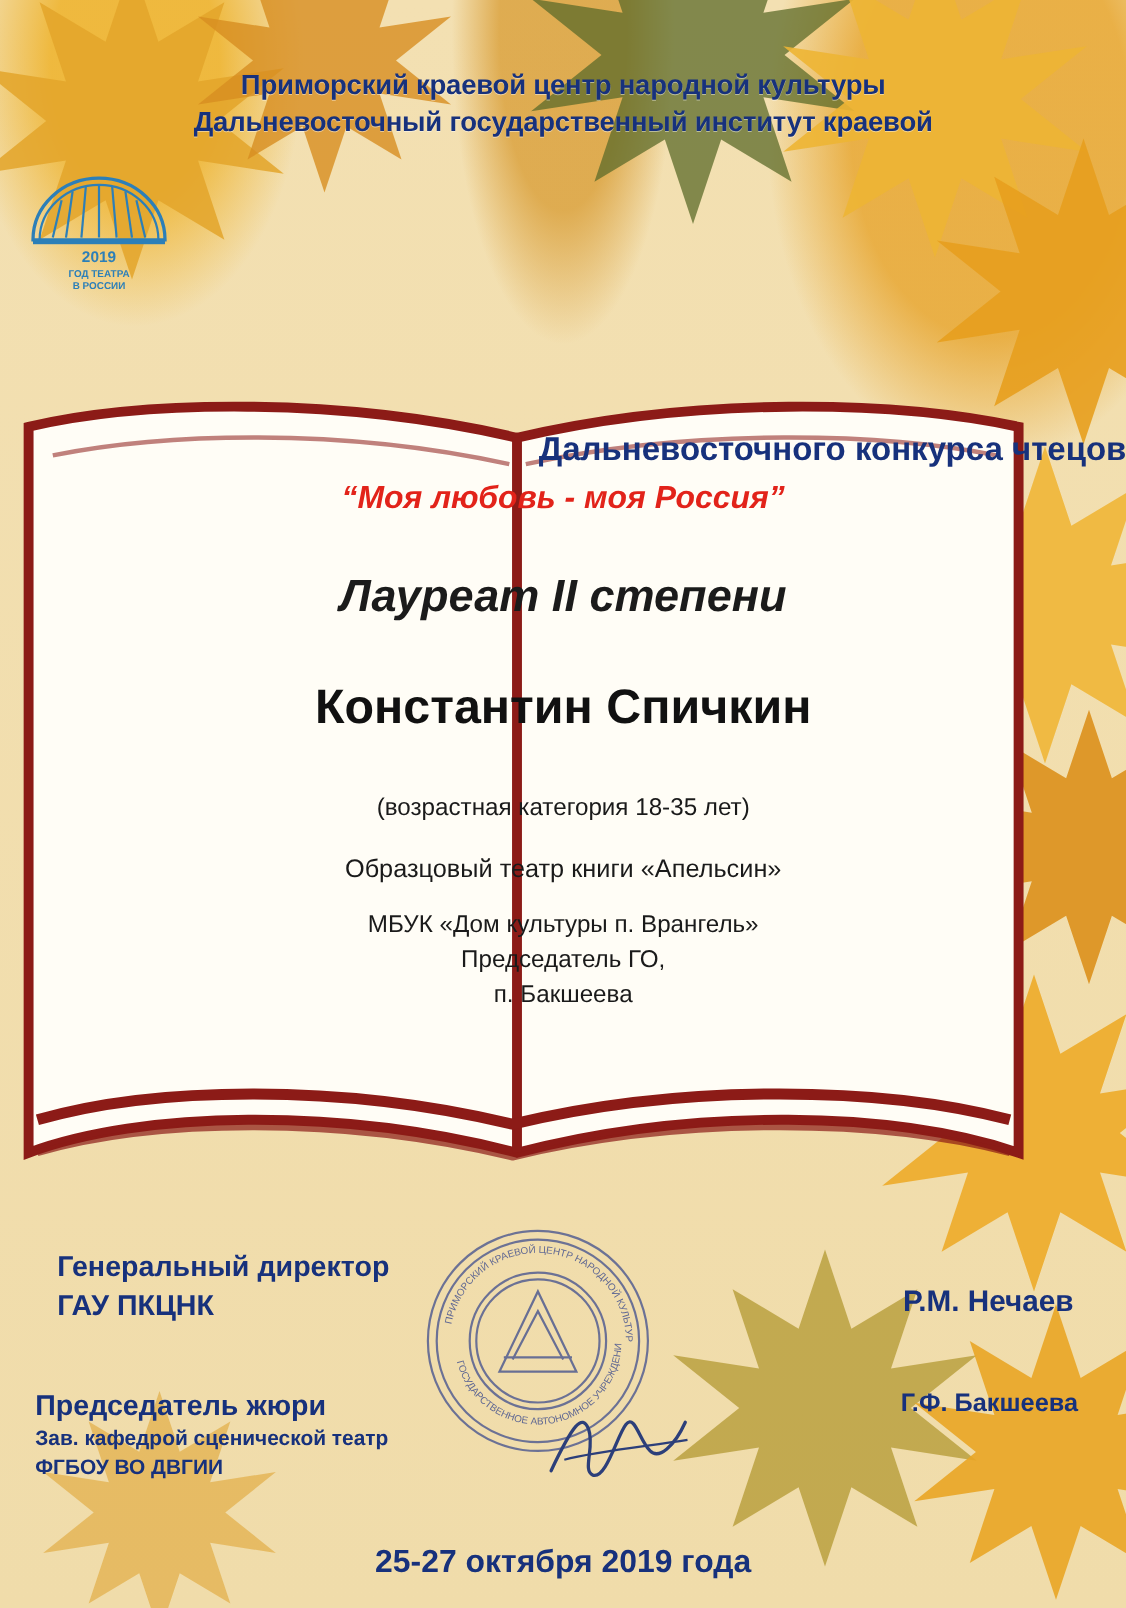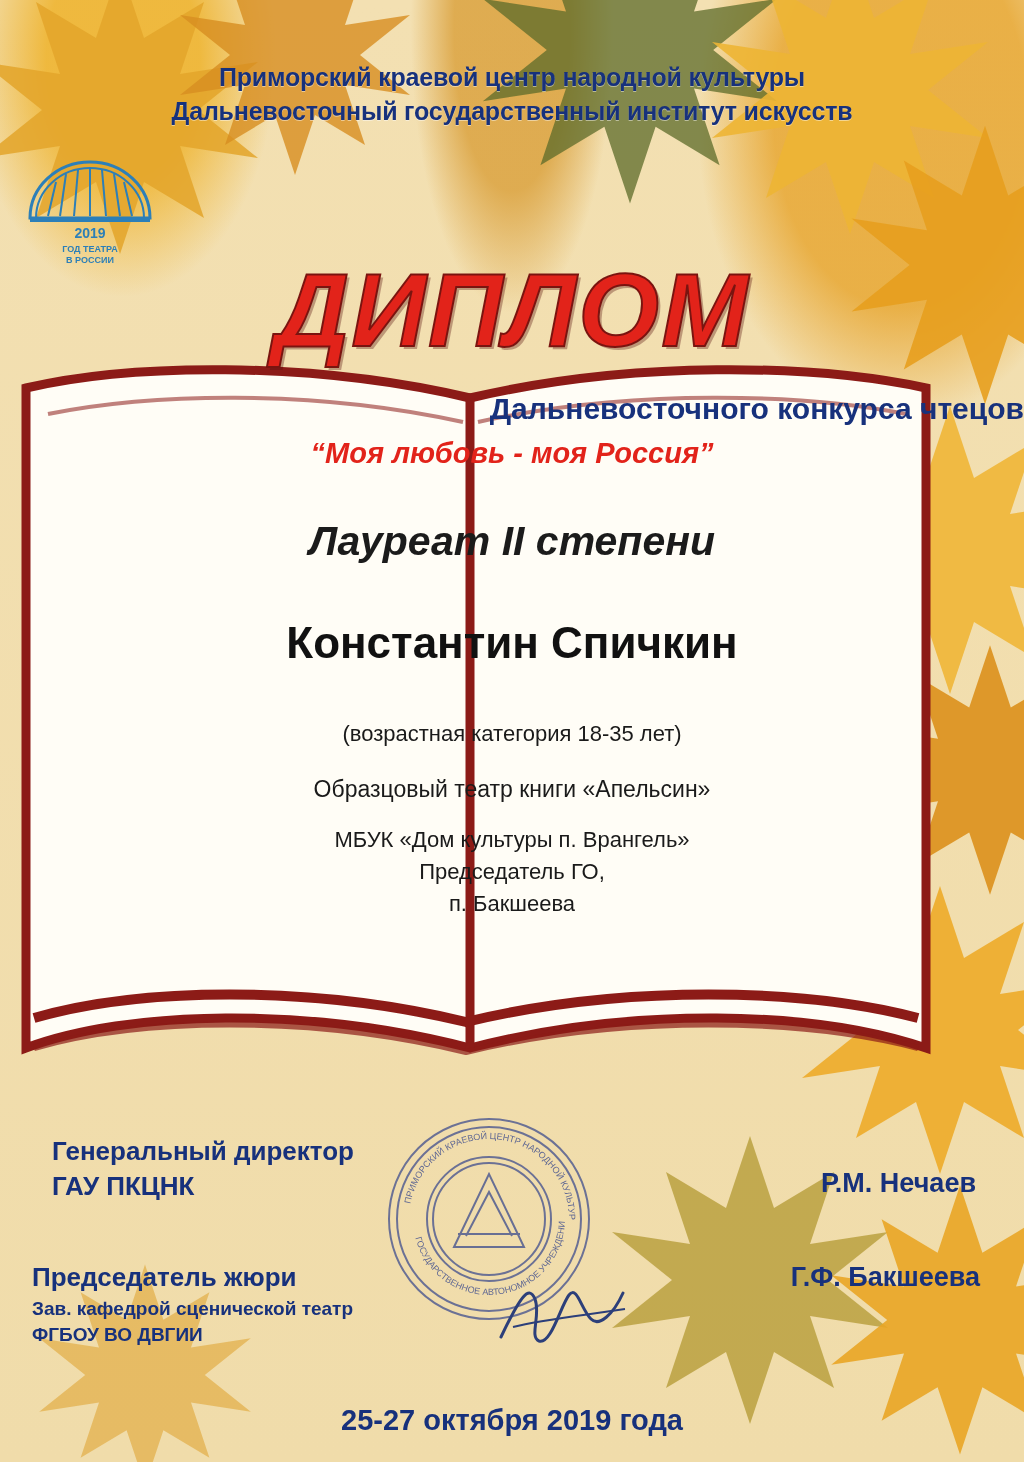--- a/index.html
+++ b/index.html
@@ -146,21 +146,21 @@
 
   .sig-block {
     position: absolute;
     color: #17317c;
     font-weight: bold;
   }
   .sig-left-1 { left: 32px; top: 1134px; font-size: 26px; line-height: 35px; margin-left: 20px; }
   .sig-right-1 { right: 48px; top: 1168px; font-size: 27px; }
   .sig-left-2 { left: 32px; top: 1262px; font-size: 26px; }
   .sig-left-2-sub { left: 32px; top: 1296px; font-size: 19px; line-height: 26px; }
-  .sig-right-2 { right: 44px; top: 1262px; font-size: 27px; }
+  .sig-right-2 { right: 44px; top: 1262px; font-size: 23px; }
 
   .place {
     position: absolute;
     top: 1368px;
     left: 0;
     width: 1024px;
     text-align: center;
     color: #17317c;
     font-weight: bold;
     font-size: 28px;
@@ -270,21 +270,21 @@
       <path d="M898 56 C798 36 625 30 470 64" fill="none" stroke="#8c1b17" stroke-width="4" opacity="0.55"></path>
       <path d="M26 660 C130 630 300 626 458 664 C616 626 796 630 910 660" fill="none" stroke="#8c1b17" stroke-width="10"></path>
       <path d="M26 690 C130 660 300 656 458 694 C616 656 796 660 910 690" fill="none" stroke="#8c1b17" stroke-width="6" opacity="0.7"></path>
     </svg>
   </div>
 
   <div class="content">
 
     <div class="org-lines">
       <div>Приморский краевой центр народной культуры</div>
-      <div>Дальневосточный государственный институт искусств</div>
+      <div>Дальневосточный государственный институт краевой</div>
     </div>
 
     <div class="emblem">
       <svg width="136" height="110" viewBox="0 0 136 110">
         <path d="M8 58 A60 56 0 0 1 128 58 Z" fill="none" stroke="#2c7fb8" stroke-width="3"></path>
         <path d="M14 58 A54 50 0 0 1 122 58" fill="none" stroke="#2c7fb8" stroke-width="2"></path>
         <g stroke="#2c7fb8" stroke-width="2">
           <line x1="26" y1="56" x2="34" y2="22"></line>
           <line x1="38" y1="56" x2="44" y2="14"></line>
           <line x1="52" y1="56" x2="56" y2="10"></line>
@@ -293,21 +293,20 @@
           <line x1="98" y1="56" x2="92" y2="14"></line>
           <line x1="110" y1="56" x2="102" y2="22"></line>
         </g>
         <rect x="8" y="58" width="120" height="4" fill="#2c7fb8"></rect>
         <text class="emblem-text" x="68" y="78" font-size="14" text-anchor="middle">2019</text>
         <text class="emblem-text" x="68" y="92" font-size="9" text-anchor="middle">ГОД ТЕАТРА</text>
         <text class="emblem-text" x="68" y="103" font-size="9" text-anchor="middle">В РОССИИ</text>
       </svg>
     </div>
 
-    <div class="title-diplom">ДИПЛОМ</div>
 
     <div class="subtitle-1">Дальневосточного конкурса чтецов</div>
     <div class="subtitle-2">“Моя любовь - моя Россия”</div>
 
     <div class="award">Лауреат II степени</div>
     <div class="winner">Константин Спичкин</div>
 
     <div class="detail age">(возрастная категория 18-35 лет)</div>
     <div class="detail theatre">Образцовый театр книги «Апельсин»</div>
     <div class="detail institution">

